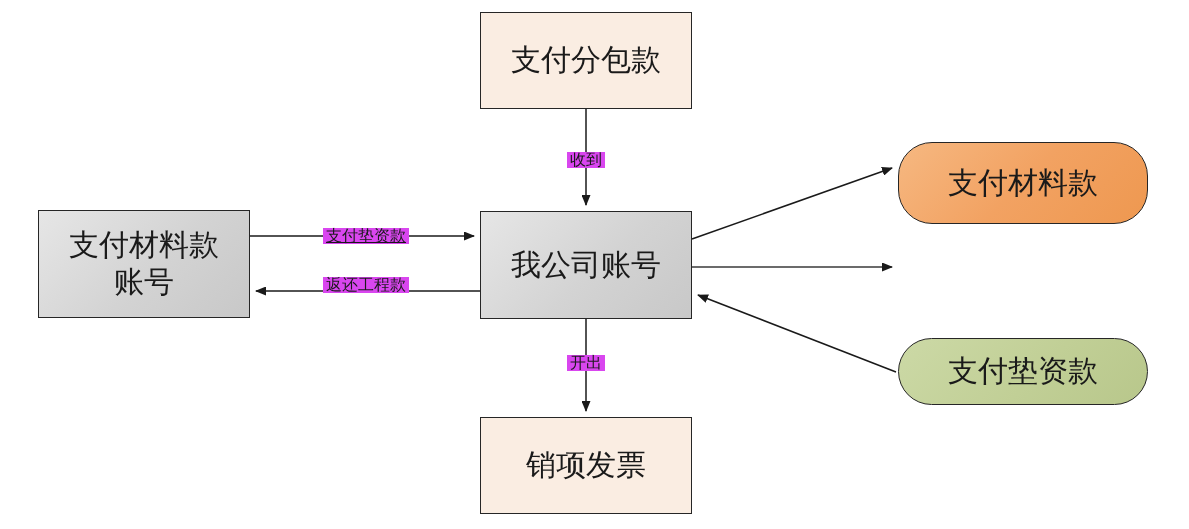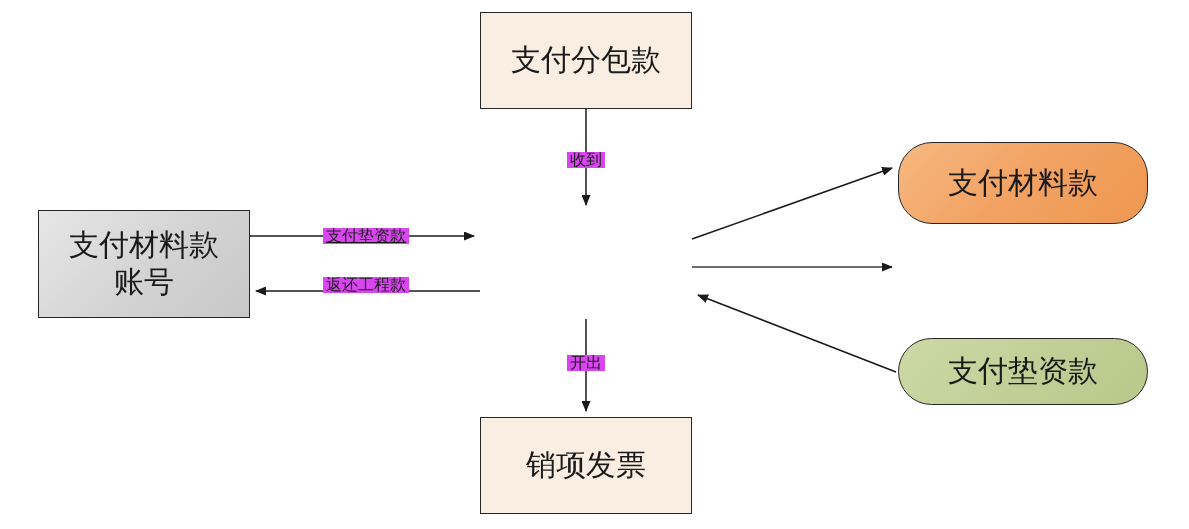--- a/index.html
+++ b/index.html
@@ -111,20 +111,23 @@
 
   <div class="node node-rect node-invoice" style="left:480px; top:12px; width:212px; height:97px;">
     <span>支付分包款</span>
   </div>
 
   <div class="node node-rect node-account" style="left:38px; top:210px; width:212px; height:108px;">
     <span>支付材料款
 账号</span>
   </div>
 
+  <div class="node node-rect node-account" style="left:480px; top:211px; width:212px; height:108px;">
+    <span>我公司账号</span>
+  </div>
 
   <div class="node node-rect node-invoice" style="left:480px; top:417px; width:212px; height:97px;">
     <span>销项发票</span>
   </div>
 
   <div class="node node-pill node-pill-orange" style="left:898px; top:142px; width:250px; height:82px;">
     <span>支付材料款</span>
   </div>
 
 

